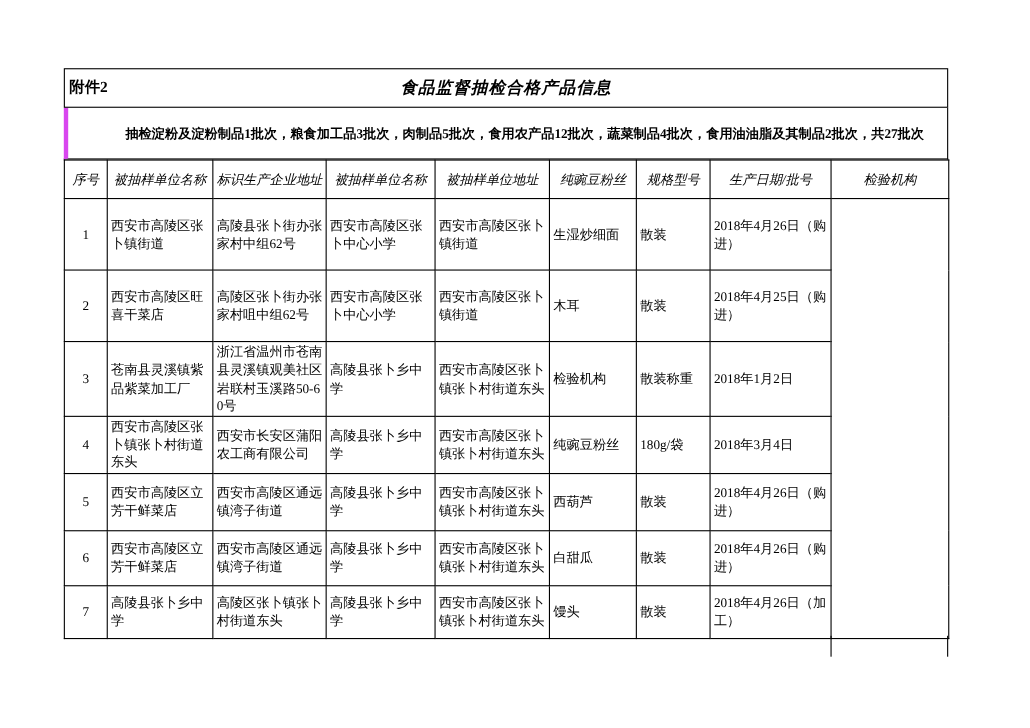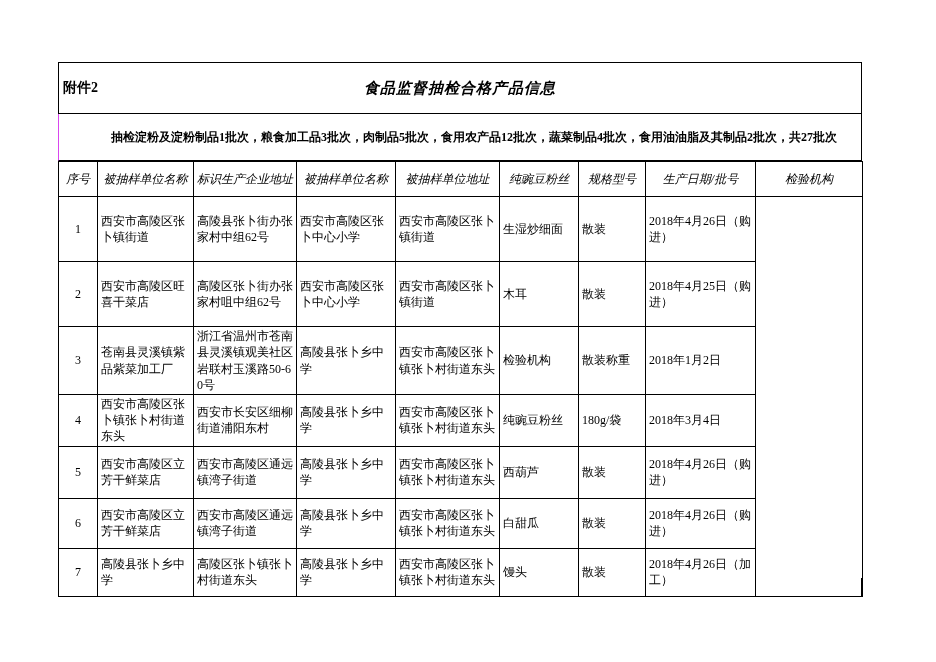--- a/index.html
+++ b/index.html
@@ -11,21 +11,21 @@
     color: #000;
     overflow: hidden;
   }
   .sheet {
     position: absolute;
     left: 58px; top: 62px;
     width: 804px;
   }
   .title-row {
     position: relative;
-    height: 52px;
+    height: 36px;
     border: 1px solid #000;
     border-bottom: 1px solid #000;
   }
   .attachment {
     position: absolute;
     left: 4px; top: 50%;
     transform: translateY(-50%);
     font-weight: bold;
     font-size: 14px;
     white-space: nowrap;
@@ -35,21 +35,21 @@
     left: 0; right: 0; top: 50%;
     transform: translateY(-50%);
     text-align: center;
     font-weight: bold;
     font-size: 15px;
     letter-spacing: 1px;
     font-style: italic;
   }
   .summary-row {
     height: 47px;
-    border-left: 1px solid #d946ef;
+    border-left: 4px solid #d946ef;
     border-right: 1px solid #000;
     border-bottom: 1px solid #000;
     display: flex;
     align-items: center;
     padding-left: 52px;
     padding-right: 6px;
     font-weight: bold;
     font-size: 12px;
   }
   table.grid {
@@ -155,21 +155,21 @@
         <td>浙江省温州市苍南县灵溪镇观美社区岩联村玉溪路50-60号</td>
         <td>高陵县张卜乡中学</td>
         <td>西安市高陵区张卜镇张卜村街道东头</td>
         <td>检验机构</td>
         <td>散装称重</td>
         <td>2018年1月2日</td>
       </tr>
       <tr class="r3">
         <td class="c-center">4</td>
         <td>西安市高陵区张卜镇张卜村街道东头</td>
-        <td>西安市长安区细柳街道浦阳东村</td>
+        <td>西安市长安区蒲阳农工商有限公司</td>
         <td>高陵县张卜乡中学</td>
         <td>西安市高陵区张卜镇张卜村街道东头</td>
         <td>纯豌豆粉丝</td>
         <td>180g/袋</td>
         <td>2018年3月4日</td>
       </tr>
       <tr class="r4">
         <td class="c-center">5</td>
         <td>西安市高陵区立芳干鲜菜店</td>
         <td>西安市高陵区通远镇湾子街道</td>

